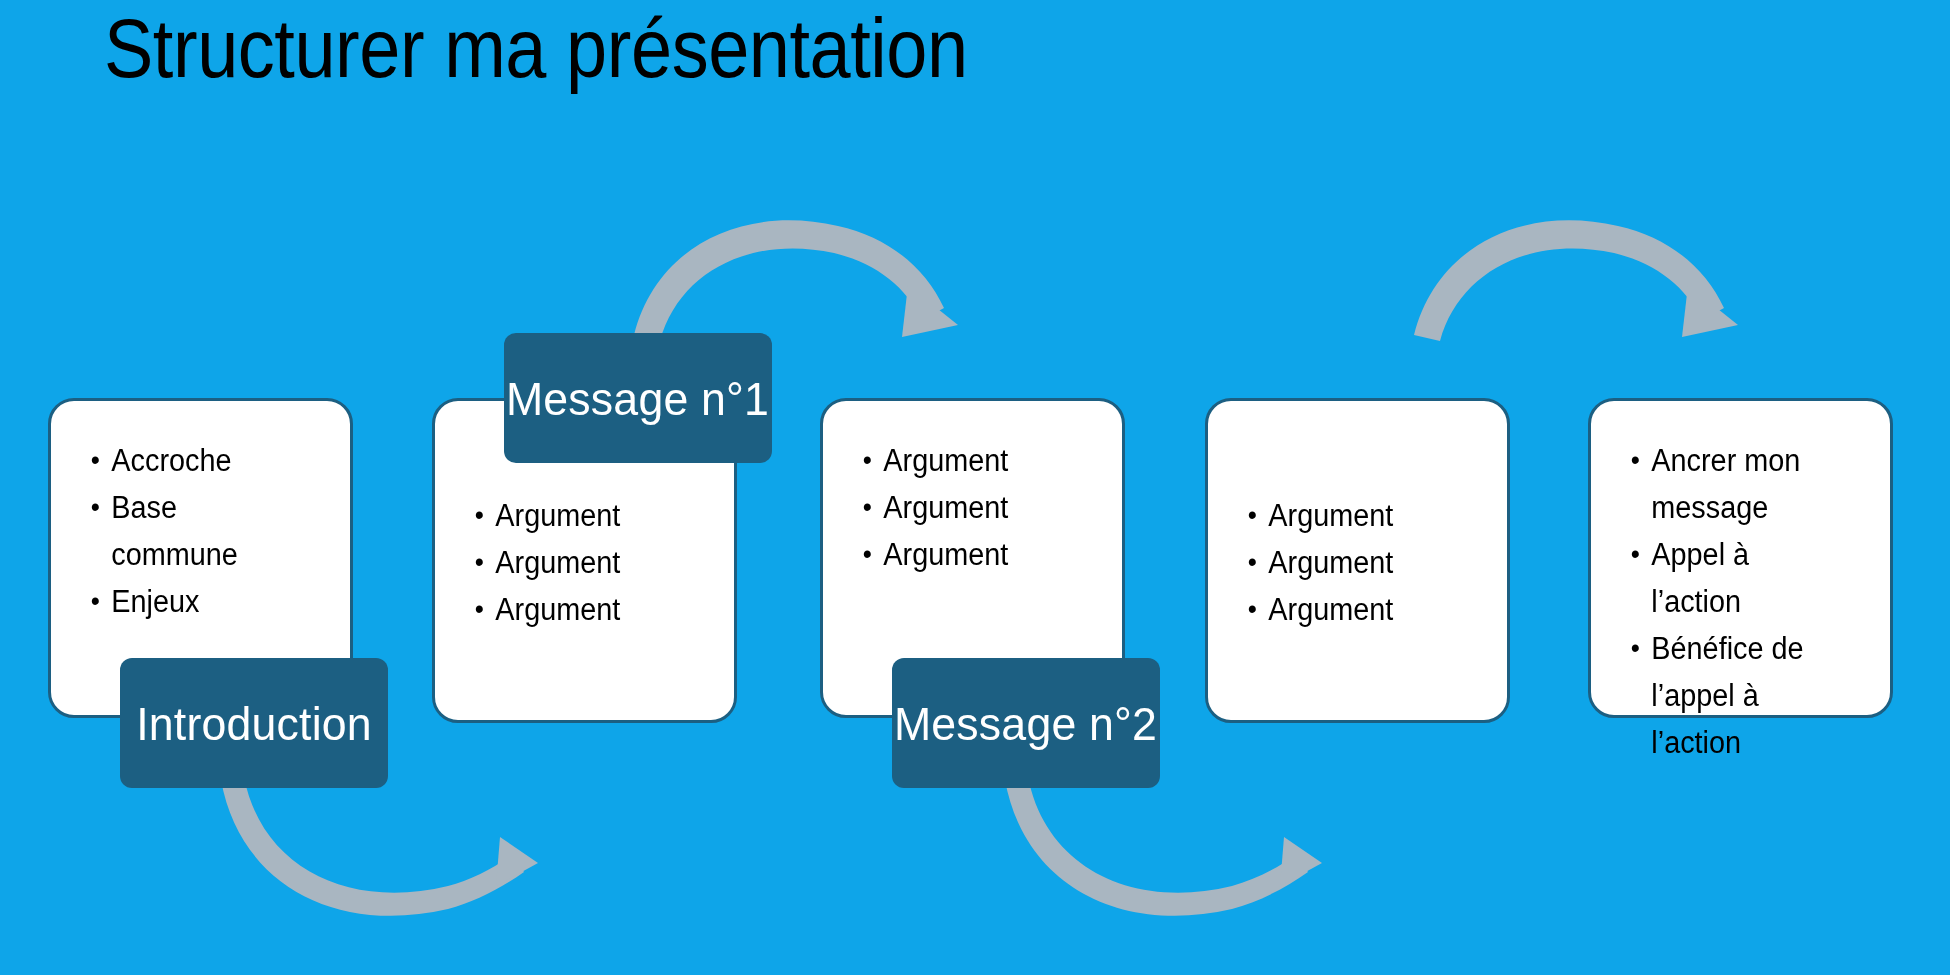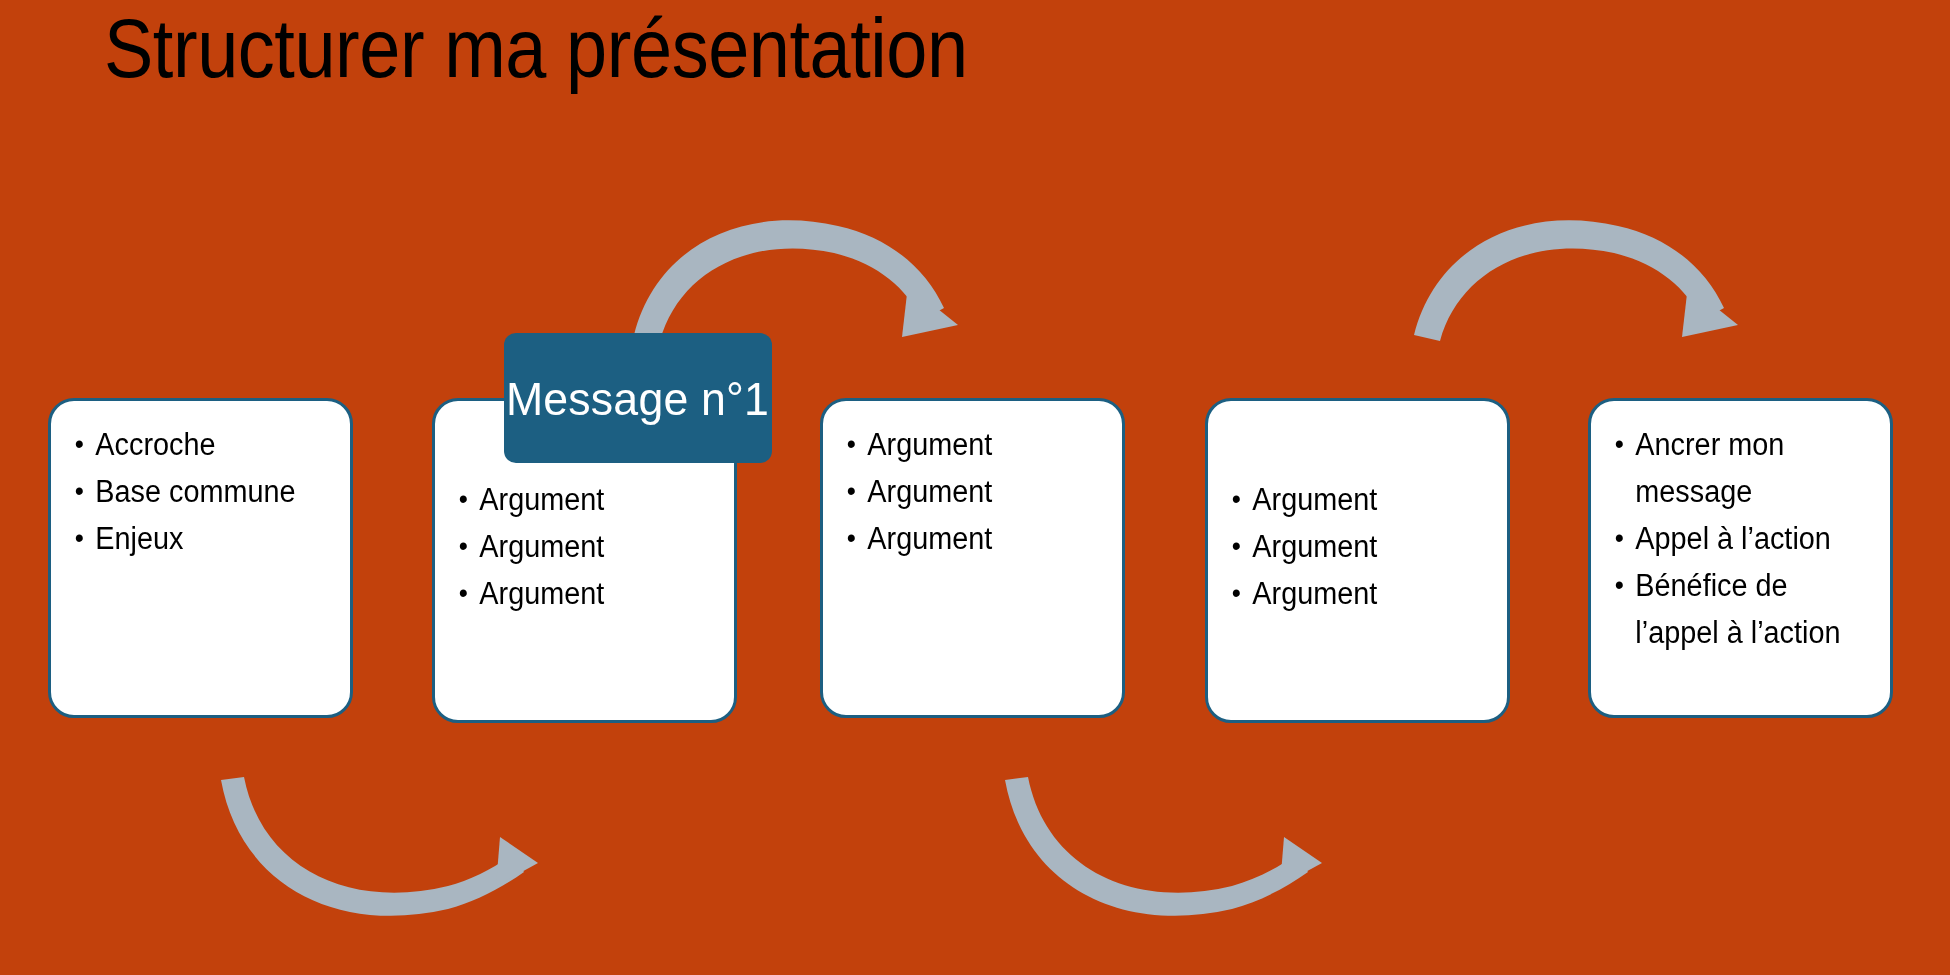--- a/index.html
+++ b/index.html
@@ -12,21 +12,21 @@
     height: 975px;
     overflow: hidden;
     font-family: "Liberation Sans", sans-serif;
     -webkit-font-smoothing: antialiased;
   }
 
   #slide {
     position: relative;
     width: 1950px;
     height: 975px;
-    background: #c2410c;
+    background: #0ea5e9;
   }
 
   
   #slide-title {
     position: absolute;
     left: 104px;
     top: -6px;
     font-family: "Liberation Sans Narrow", "Liberation Sans", sans-serif;
     font-size: 84px;
     line-height: 108px;
@@ -59,21 +59,21 @@
     background: #ffffff;
     border: 3px solid #1C5F82;
     border-radius: 26px;
   }
 
   .bullet-list {
     position: absolute;
     left: 22px;
     right: 14px;
     list-style: none;
-    margin: 0;
+    margin: 16px;
     padding: 0;
   }
   .bullet-list.at-top { top: 20px; }
 
   .bullet-item {
     position: relative;
     padding-left: 24px;
     font-family: "Liberation Sans Narrow", "Liberation Sans", sans-serif;
     font-size: 31px;
     line-height: 47px;
@@ -166,20 +166,23 @@
   </svg>
 
   <div class="card-group" style="left:48px; top:398px; width:340px; height:390px;">
     <div class="card-body" style="left:0; top:0; width:305px; height:320px;">
       <ul class="bullet-list at-top">
         <li class="bullet-item">Accroche</li>
         <li class="bullet-item">Base commune</li>
         <li class="bullet-item">Enjeux</li>
       </ul>
     </div>
+    <div class="stage-label" style="left:72px; top:260px; width:268px; height:130px;">
+      <span>Introduction</span>
+    </div>
   </div>
 
   <div class="card-group" style="left:432px; top:333px; width:340px; height:390px;">
     <div class="card-body" style="left:0; top:65px; width:305px; height:325px;">
       <ul class="bullet-list" style="top:75px;">
         <li class="bullet-item">Argument</li>
         <li class="bullet-item">Argument</li>
         <li class="bullet-item">Argument</li>
       </ul>
     </div>
@@ -188,20 +191,23 @@
     </div>
   </div>
 
   <div class="card-group" style="left:820px; top:398px; width:340px; height:390px;">
     <div class="card-body" style="left:0; top:0; width:305px; height:320px;">
       <ul class="bullet-list at-top">
         <li class="bullet-item">Argument</li>
         <li class="bullet-item">Argument</li>
         <li class="bullet-item">Argument</li>
       </ul>
+    </div>
+    <div class="stage-label" style="left:72px; top:260px; width:268px; height:130px;">
+      <span>Message n°2</span>
     </div>
   </div>
 
   <div class="card-group" style="left:1205px; top:333px; width:340px; height:390px;">
     <div class="card-body" style="left:0; top:65px; width:305px; height:325px;">
       <ul class="bullet-list" style="top:75px;">
         <li class="bullet-item">Argument</li>
         <li class="bullet-item">Argument</li>
         <li class="bullet-item">Argument</li>
       </ul>

